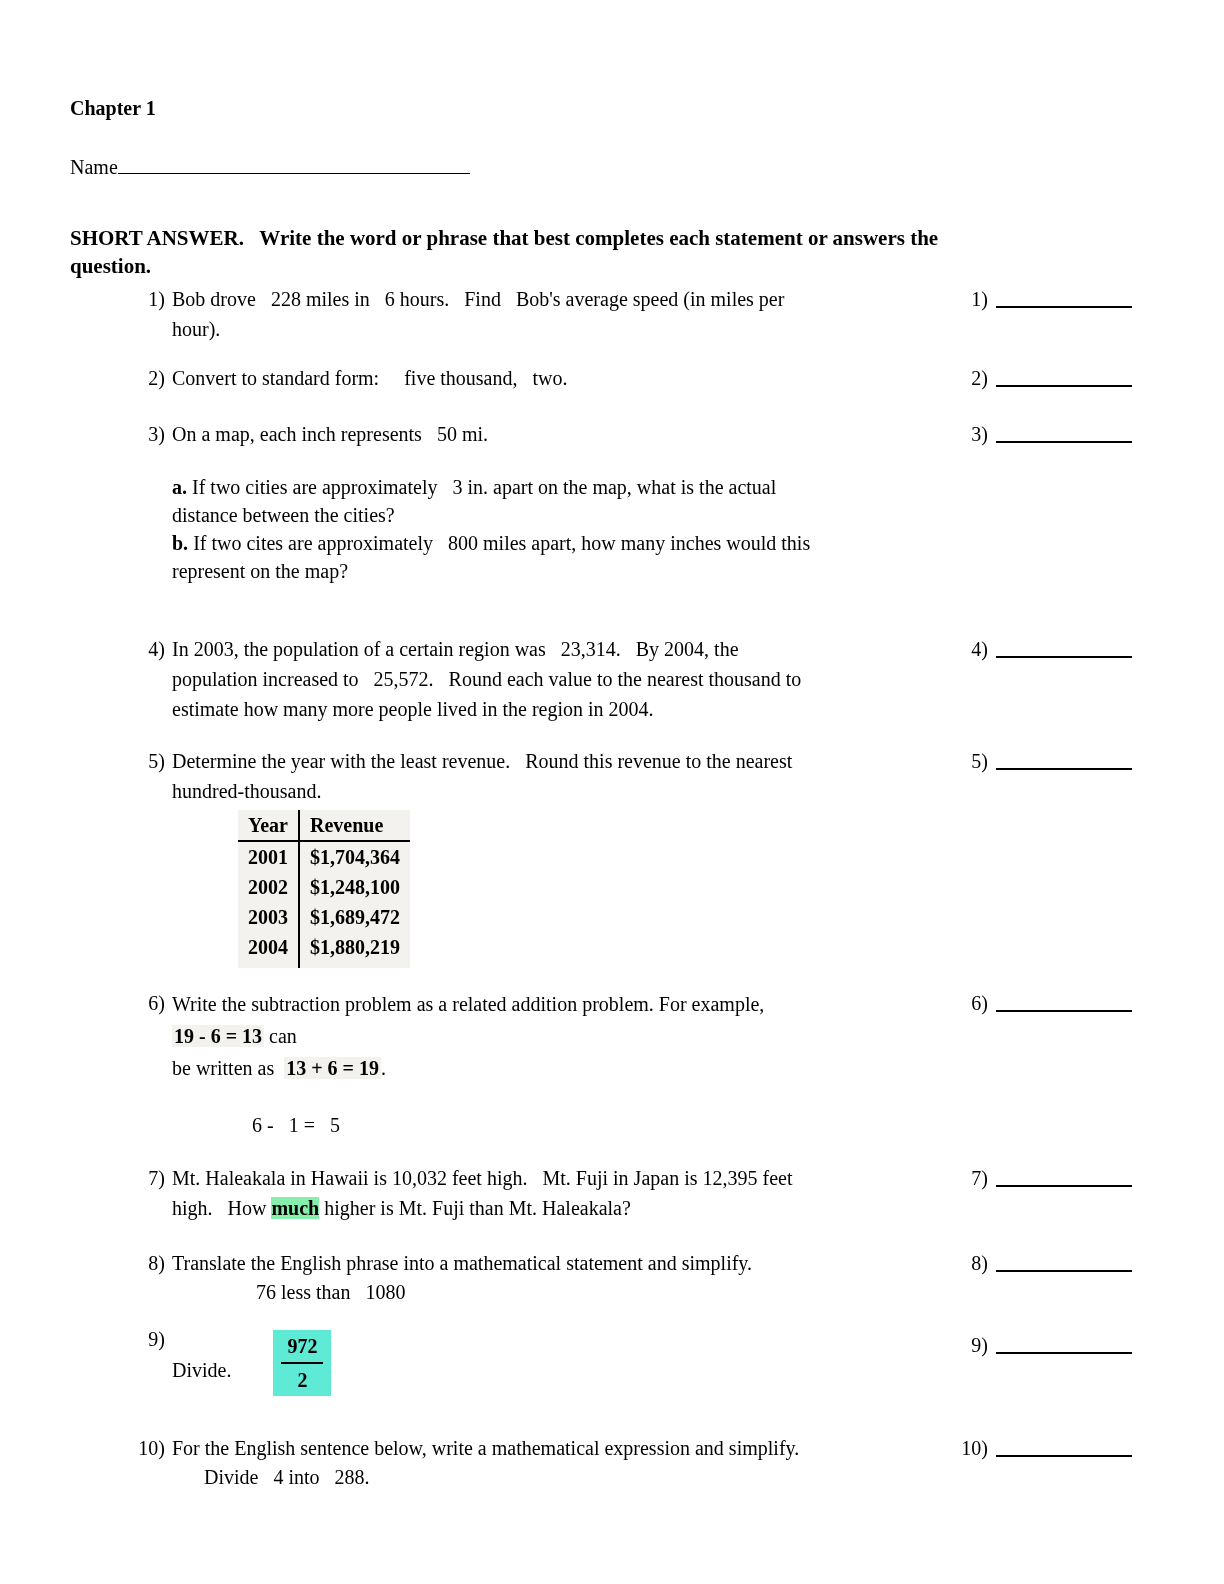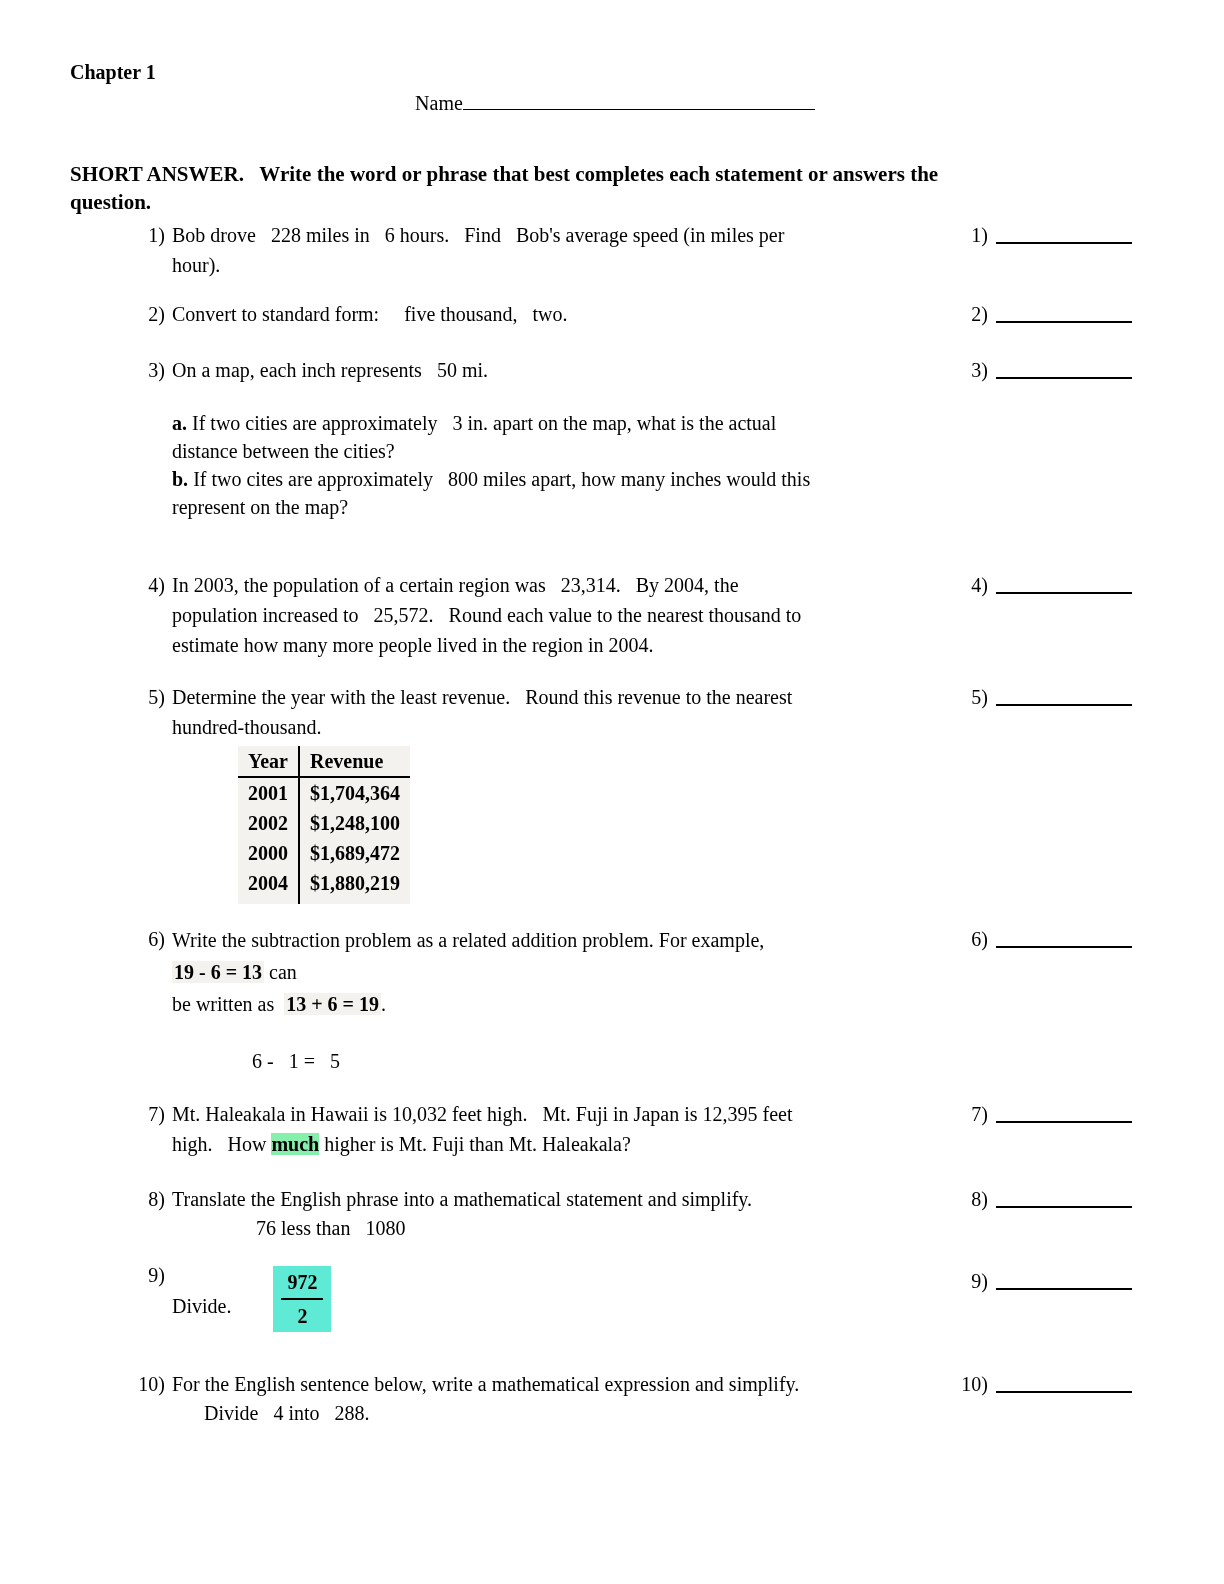--- a/index.html
+++ b/index.html
@@ -3,25 +3,25 @@
 <meta charset="utf-8">
 <style>
   * { box-sizing: border-box; }
   html, body { margin: 0; padding: 0; }
   body {
     width: 1224px; height: 1584px;
     background: #ffffff; color: #000;
     font-family: "Liberation Serif", "DejaVu Serif", serif;
     font-size: 20px; overflow: hidden;
   }
-  .page { position: relative; width: 1224px; height: 1584px; padding: 60px 64px 0 70px; }
+  .page { position: relative; width: 1224px; height: 1584px; padding: 96px 64px 0 70px; }
 
   .chapter { font-weight: bold; font-size: 20px; line-height: 24px; }
 
-  .name-row { margin-top: 6px; font-size: 20px; line-height: 26px; text-align: center; }
+  .name-row { margin-top: 34px; font-size: 20px; line-height: 26px; }
   .name-line { display: inline-block; width: 352px; border-bottom: 1.5px solid #000; height: 1em; }
 
   .section-heading { margin-top: 44px; font-weight: bold; font-size: 21px; line-height: 28px; white-space: pre-wrap; }
 
   .questions { margin-top: 4px; }
 
   .q-row { display: flex; align-items: flex-start; }
   .q-main { display: flex; width: 800px; margin-left: 68px; }
   .q-num { display: inline-block; min-width: 34px; text-align: right; padding-right: 7px; line-height: 30px; }
   .q-body { flex: 1; }
@@ -156,21 +156,21 @@
             <tbody>
               <tr>
                 <td class="col-year">2001</td>
                 <td>$1,704,364</td>
               </tr>
               <tr>
                 <td class="col-year">2002</td>
                 <td>$1,248,100</td>
               </tr>
               <tr>
-                <td class="col-year">2000</td>
+                <td class="col-year">2003</td>
                 <td>$1,689,472</td>
               </tr>
               <tr>
                 <td class="col-year">2004</td>
                 <td>$1,880,219</td>
               </tr>
             </tbody>
           </table>
         </div>
       </div>

